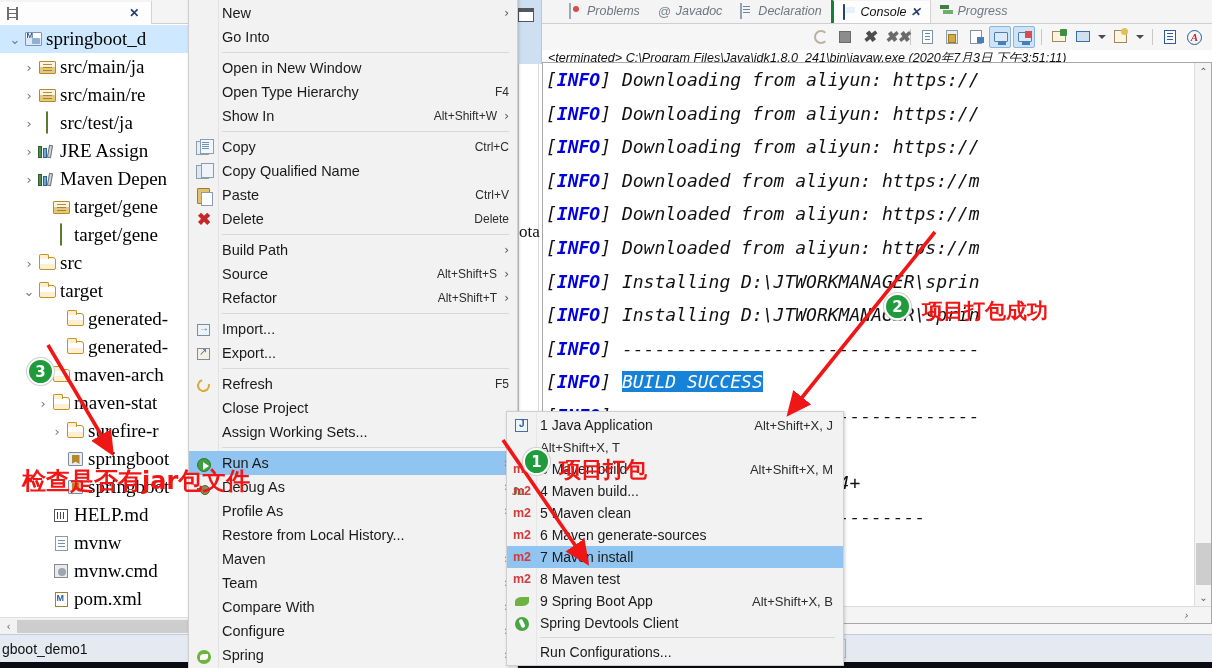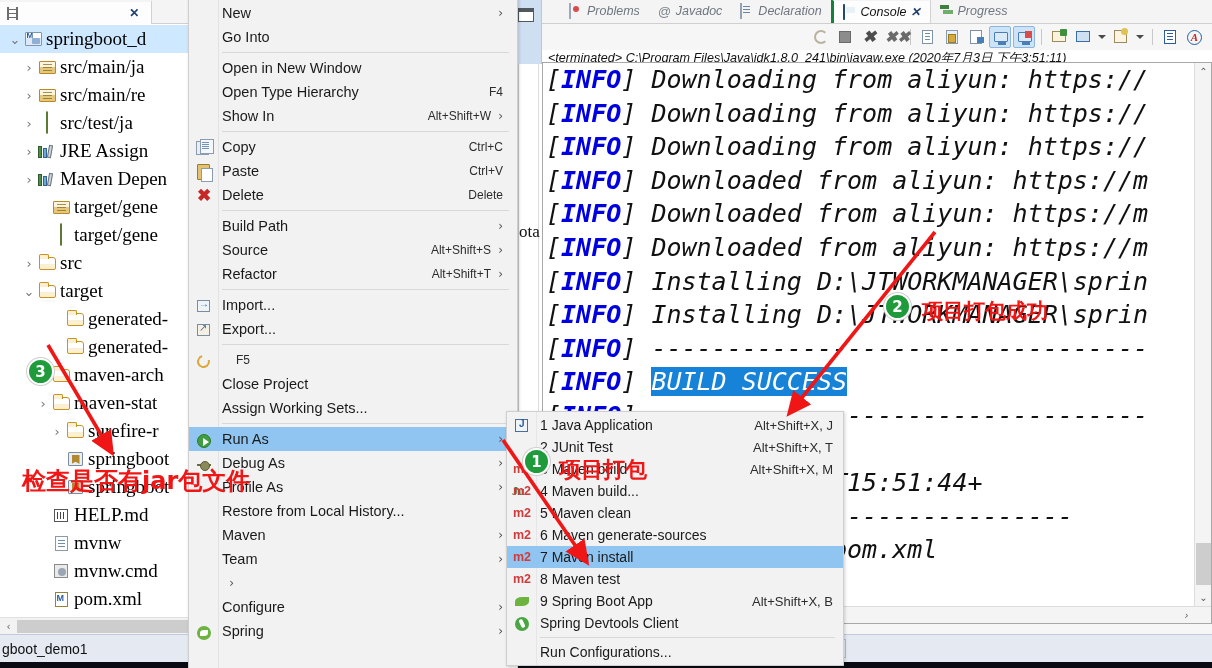--- a/index.html
+++ b/index.html
@@ -240,21 +240,21 @@
     background:#fff; font-size:12.6px; color:#111; padding-left:6px;
     white-space:nowrap; overflow:hidden;
     font-family:"Liberation Sans", sans-serif;
   }
   #console-body {
     position:absolute; left:0; top:62px; width:670px; height:562px;
     background:#fff; border:1px solid #a8a8a8; overflow:hidden;
   }
   #console-text {
     position:absolute; left:3px; top:0px; width:640px; height:540px;
-    font-family:"DejaVu Sans Mono", monospace; font-size:25px; line-height:33.6px;
+    font-family:"DejaVu Sans Mono", monospace; font-size:18px; line-height:33.6px;
     white-space:pre; color:#111; overflow:hidden;
   }
   #console-text .lvl { color:#0000e0; font-weight:bold; }
   #console-text .hl { background:#1683d8; color:#ffffff; }
   #console-vscroll {
     position:absolute; right:0; top:0; width:17px; height:560px; background:#f4f4f4;
     border-left:1px solid #dcdcdc;
   }
   #console-vscroll .sb-up, #console-vscroll .sb-dn {
     position:absolute; left:0; width:17px; height:16px;
@@ -279,21 +279,21 @@
     position:absolute; left:188px; top:-2px; width:330px;
     background:#f2f2f2; border:1px solid #cfcfcf;
     box-shadow:1px 1px 3px rgba(0,0,0,.18);
     padding:2px 0; z-index:40;
   }
   #ctxmenu .gutter-line {
     position:absolute; left:29px; top:0; bottom:0; width:1px; background:#e2e2e2;
   }
   .mi {
     position:relative; height:24px; display:flex; align-items:center;
-    font-size:14.5px; color:#1a1a1a; padding-left:33px; padding-right:14px;
+    font-size:14.5px; color:#1a1a1a; padding-left:33px; padding-right:8px;
   }
   .mi.hi { background:#8fc5f0; }
   .mi .mi-ico { position:absolute; left:5px; top:4px; width:18px; height:17px; }
   .mi .mi-label { flex:1; white-space:nowrap; }
   .mi .mi-acc { color:#2c2c2c; font-size:12px; padding-left:14px; }
   .mi .mi-sub { width:12px; text-align:right; color:#555; font-size:12px; font-family:"DejaVu Sans",sans-serif; }
   .msep { height:1px; background:#d8d8d8; margin:3px 8px 3px 33px; }
 
   .m-copy{position:absolute;left:2px;top:2px;width:13px;height:14px;background:#e9eef5;border:1px solid #8a9cae;}
   .m-copy:after{content:'';position:absolute;left:3px;top:-3px;width:12px;height:13px;background:#f4f8fc;border:1px solid #8a9cae;}
@@ -715,20 +715,26 @@
 
     <div class="mi">
       <span class="mi-ico">
           <span class="m-copy"></span>
         </span>
       <span class="mi-label">Copy</span>
       <span class="mi-acc">Ctrl+C</span>
     </div>
     <div class="mi">
       <span class="mi-ico">
+          <span class="m-copyq"></span>
+        </span>
+      <span class="mi-label">Copy Qualified Name</span>
+    </div>
+    <div class="mi">
+      <span class="mi-ico">
           <span class="m-paste"></span>
         </span>
       <span class="mi-label">Paste</span>
       <span class="mi-acc">Ctrl+V</span>
     </div>
     <div class="mi">
       <span class="mi-ico">
           <span class="m-del">✖</span>
         </span>
       <span class="mi-label">Delete</span>
@@ -763,20 +769,21 @@
           <span class="m-exp"></span>
         </span>
       <span class="mi-label">Export...</span>
     </div>
     <div class="msep"></div>
 
     <div class="mi">
       <span class="mi-ico">
           <span class="m-refresh"></span>
         </span>
+      <span class="mi-label">Refresh</span>
       <span class="mi-acc">F5</span>
     </div>
     <div class="mi">
       <span class="mi-label">Close Project</span>
     </div>
     <div class="mi">
       <span class="mi-label">Assign Working Sets...</span>
     </div>
     <div class="msep"></div>
 
@@ -803,20 +810,21 @@
     </div>
     <div class="mi">
       <span class="mi-label">Maven</span>
       <span class="mi-sub">›</span>
     </div>
     <div class="mi">
       <span class="mi-label">Team</span>
       <span class="mi-sub">›</span>
     </div>
     <div class="mi">
+      <span class="mi-label">Compare With</span>
       <span class="mi-sub">›</span>
     </div>
     <div class="mi">
       <span class="mi-label">Configure</span>
       <span class="mi-sub">›</span>
     </div>
     <div class="mi">
       <span class="mi-ico">
           <span class="m-spring"></span>
         </span>
@@ -835,21 +843,20 @@
 
     <div class="si">
       <span class="si-ico">
           <span class="s-java"></span>
         </span>
       <span class="si-label">1 Java Application</span>
       <span class="si-acc">Alt+Shift+X, J</span>
     </div>
     <div class="si">
       <span class="si-ico s-junit">Ju</span>
-      <span class="si-label">2 JUnit Test</span>
       <span class="si-acc">Alt+Shift+X, T</span>
     </div>
     <div class="si">
       <span class="si-ico">
           <span class="s-m2">m2</span>
         </span>
       <span class="si-label">3 Maven build</span>
       <span class="si-acc">Alt+Shift+X, M</span>
     </div>
     <div class="si">

